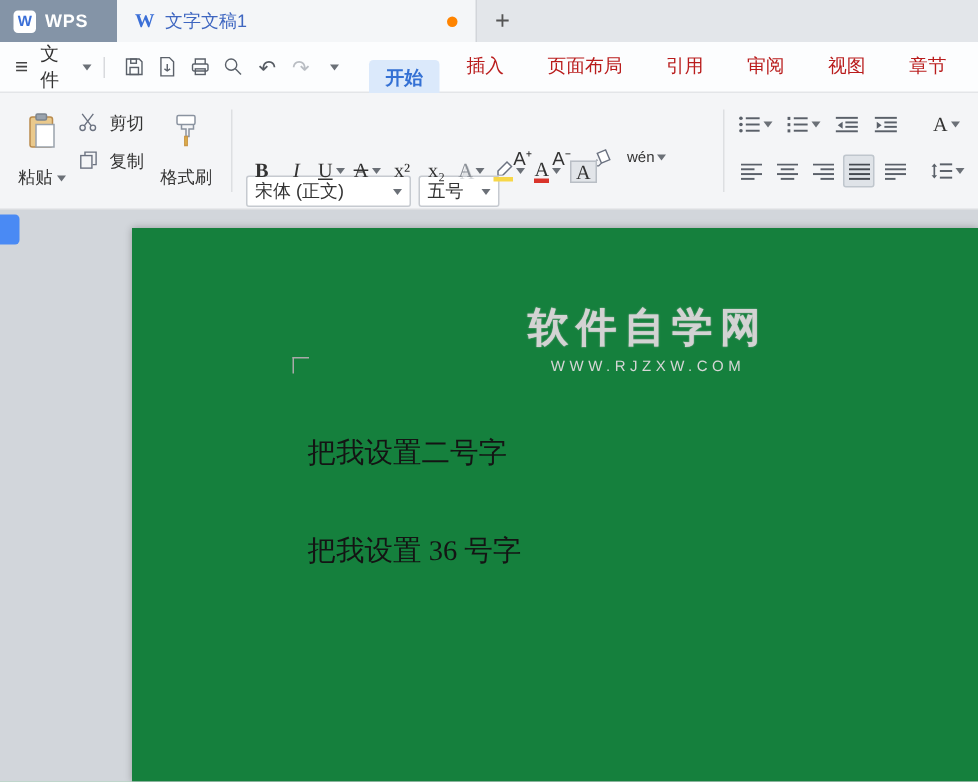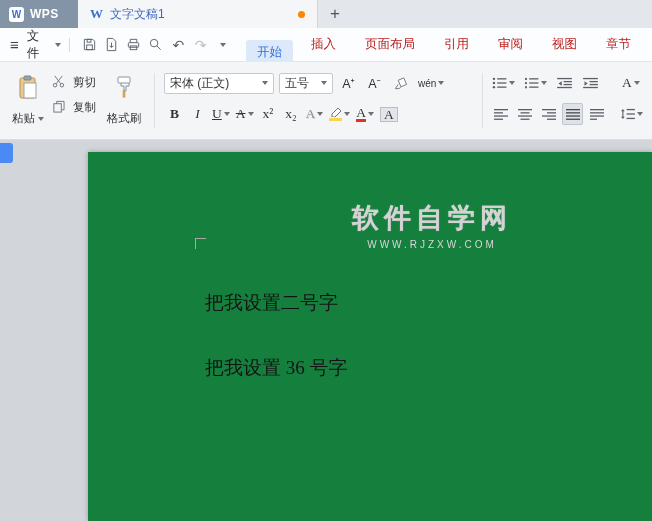--- a/index.html
+++ b/index.html
@@ -24,33 +24,33 @@
   .hamburger { font-size:15px; color:#444; margin-right:8px; }
   .file-label { font-size:12.5px; color:#333; }
   .caret { width:0; height:0; border-left:3.5px solid transparent; border-right:3.5px solid transparent; border-top:4px solid #6b7077; display:inline-block; }
   .caret.m { margin-left:5px; }
   .vsep { width:1px; height:14px; background:#d8dadd; margin:0 8px; }
   .qbtn { width:24px; height:24px; display:flex; align-items:center; justify-content:center; background:none; border:none; padding:0; }
   .glyph { font-size:14px; color:#565b63; }
   .glyph.disabled { color:#b9bdc3; }
   .tabs { display:flex; align-items:center; margin-left:12px; gap:7px; }
   .tab { padding:4px 11px; font-size:12.5px; color:#b91c1c; white-space:nowrap; }
-  .tab.active { background:#dbe9fb; color:#3370d4; border-radius:3px; font-weight:normal;margin-top:16px; }
+  .tab.active { background:#dbe9fb; color:#3370d4; border-radius:3px; font-weight:bold;margin-top:16px; }
 
   
   .ribbon { position:relative; height:78px; background:#f4f5f7; border-bottom:1px solid #dcdee1; }
   .big-btn { position:absolute; top:7px; width:44px; height:63px; display:flex; flex-direction:column; align-items:center;
              justify-content:space-between; padding:5px 0 6px; background:none; border:none; }
   .big-lbl { font-size:11.5px; color:#333; display:flex; align-items:center; gap:3px;font-family:Liberation Mono, monospace; }
   .cutcopy { position:absolute; left:52px; top:13px; display:flex; flex-direction:column; gap:10px; }
   .sm-cmd { display:flex; align-items:flex-start; gap:8px; font-size:11.5px; color:#333; background:none; border:none; padding:0; }
   .vline { position:absolute; top:11px; width:1px; height:55px; background:#dddfe2; }
   .row { position:absolute; display:flex; align-items:center; }
   .combo { height:21px; background:#fff; border:1px solid #c6cad0; border-radius:2px; display:flex; align-items:center;
-           justify-content:space-between; font-size:12px; color:#333; padding:0 5px; }
+           justify-content:space-between; font-size:12px; color:#333; padding:0 5px;margin-top:45px; }
   .combo.name { width:110px; }
   .combo.size { width:54px; }
   .tool { height:22px; min-width:21px; display:flex; align-items:center; justify-content:center; gap:2px;
           background:none; border:none; font-size:12.5px; color:#333; padding:0 2px; border-radius:2px; }
   .tool.active { background:#dfe3e8; border:1px solid #bfc6cd; }
   .fmt { font-family:"Liberation Serif","DejaVu Serif",serif; font-size:13.5px; }
   .b { font-weight:bold; } .i { font-style:italic; } .u { text-decoration:underline; }
   .strike { text-decoration:line-through; }
   .eff { color:#8a8f96; text-shadow:1px 1px 0 #d5d8db; }
   .colorA { border-bottom:3px solid #d9342b; line-height:12px; }

